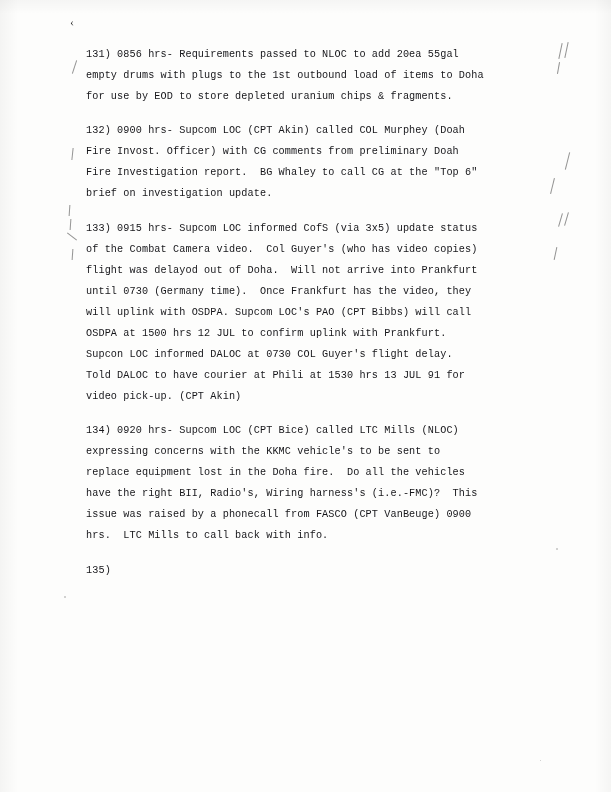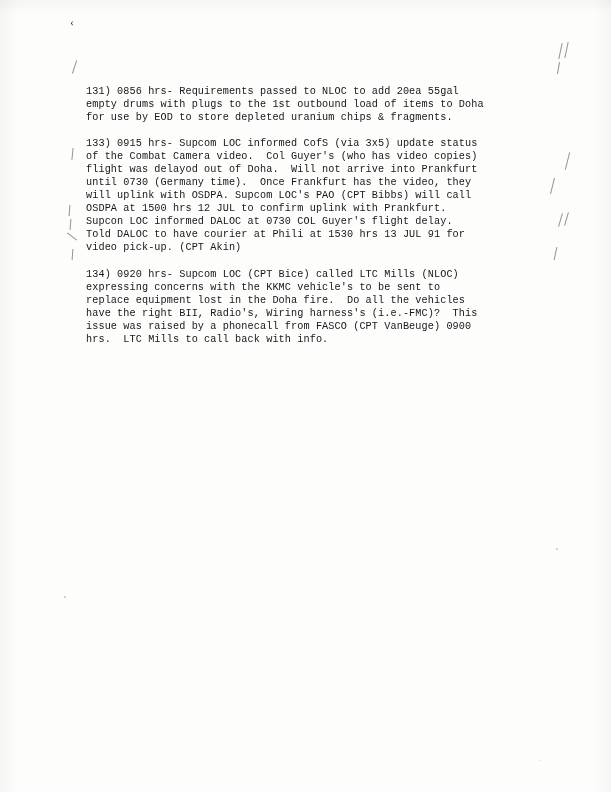--- a/index.html
+++ b/index.html
@@ -25,24 +25,23 @@
       linear-gradient(to bottom, rgba(0,0,0,0.03) 0px, rgba(0,0,0,0) 14px),
       linear-gradient(to left, rgba(0,0,0,0.03) 0px, rgba(0,0,0,0) 16px);
     pointer-events: none;
   }
   .body-text {
     position: absolute;
     left: 86px;
     top: 44px;
     width: 452px;
     font-size: 10.2px;
-    line-height: 13px;
+    line-height: 21px;
     color: #16161a;
     letter-spacing: 0.1px;
-    margin-top: 41px;
   }
   .para {
     margin: 0 0 13.4px 0;
     white-space: pre-wrap;
     text-indent: 0;
   }
   .para.last {
     margin-bottom: 0;
   }
   .underline {
@@ -116,33 +115,38 @@
   <div class="noise-dot n1"></div>
   <div class="noise-dot n2"></div>
   <div class="noise-dot n3"></div>
 
   <div class="body-text">
 
     <p class="para">131) 0856 hrs- Requirements passed to NLOC to add 20ea 55gal
 empty drums with plugs to the 1st outbound load of items to Doha
 for use by EOD to store depleted uranium chips &amp; fragments.</p>
 
+    <p class="para">132) 0900 hrs- Supcom LOC (CPT Akin) called COL Murphey (Doah
+Fire Invost. Officer) with CG comments from preliminary Doah
+Fire Investigation report.  BG Whaley to call CG at the "Top 6"
+brief on investigation update.</p>
 
     <p class="para"><span>133) 0915 hrs- Supcom LOC informed CofS (via 3x5) update status
 of the </span><span class="underline">Combat Camera video</span><span>.  Col Guyer's (who has video copies)
 flight was delayod out of Doha.  Will not arrive into Prankfurt
 until 0730 (Germany time).  Once Frankfurt has the video, they
 will uplink with OSDPA. Supcom LOC's PAO (CPT Bibbs) will call
 OSDPA at 1500 hrs 12 JUL to confirm uplink with Prankfurt.
 Supcon LOC informed DALOC at 0730 COL Guyer's flight delay.
 Told DALOC to have courier at Phili at 1530 hrs 13 JUL 91 for
 video pick-up. (CPT Akin)</span></p>
 
     <p class="para">134) 0920 hrs- Supcom LOC (CPT Bice) called LTC Mills (NLOC)
 expressing concerns with the KKMC vehicle's to be sent to
 replace equipment lost in the Doha fire.  Do all the vehicles
 have the right BII, Radio's, Wiring harness's (i.e.-FMC)?  This
 issue was raised by a phonecall from FASCO (CPT VanBeuge) 0900
 hrs.  LTC Mills to call back with info.</p>
 
+    <p class="para last">135)</p>
 
   </div>
 </div>
 
 </body></html>

